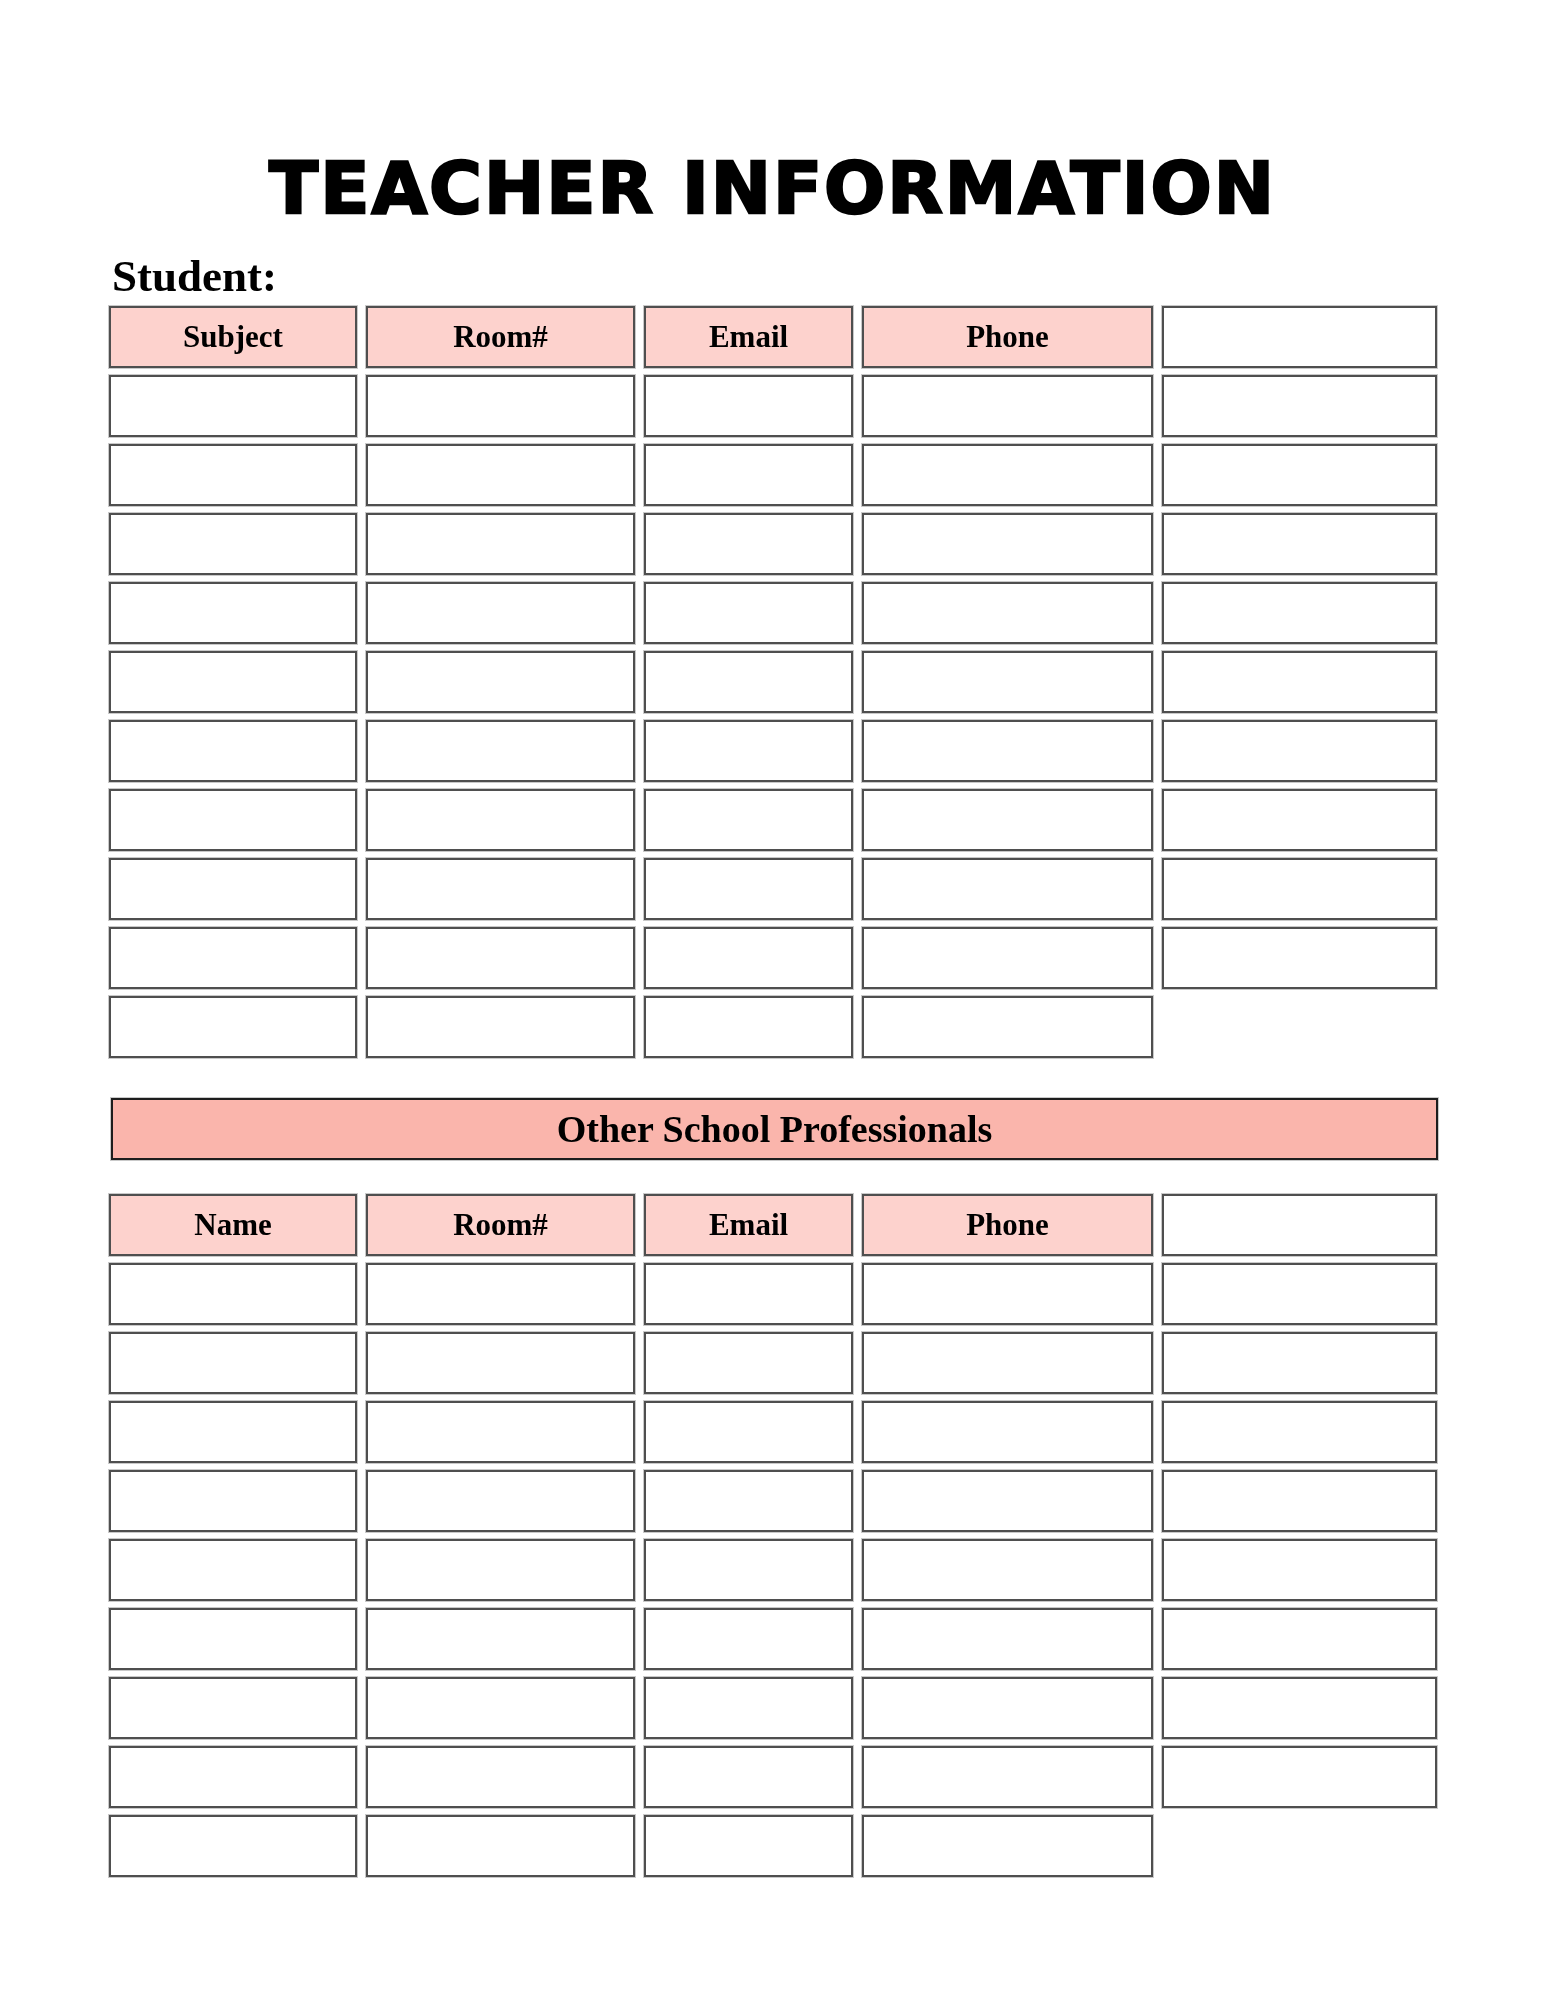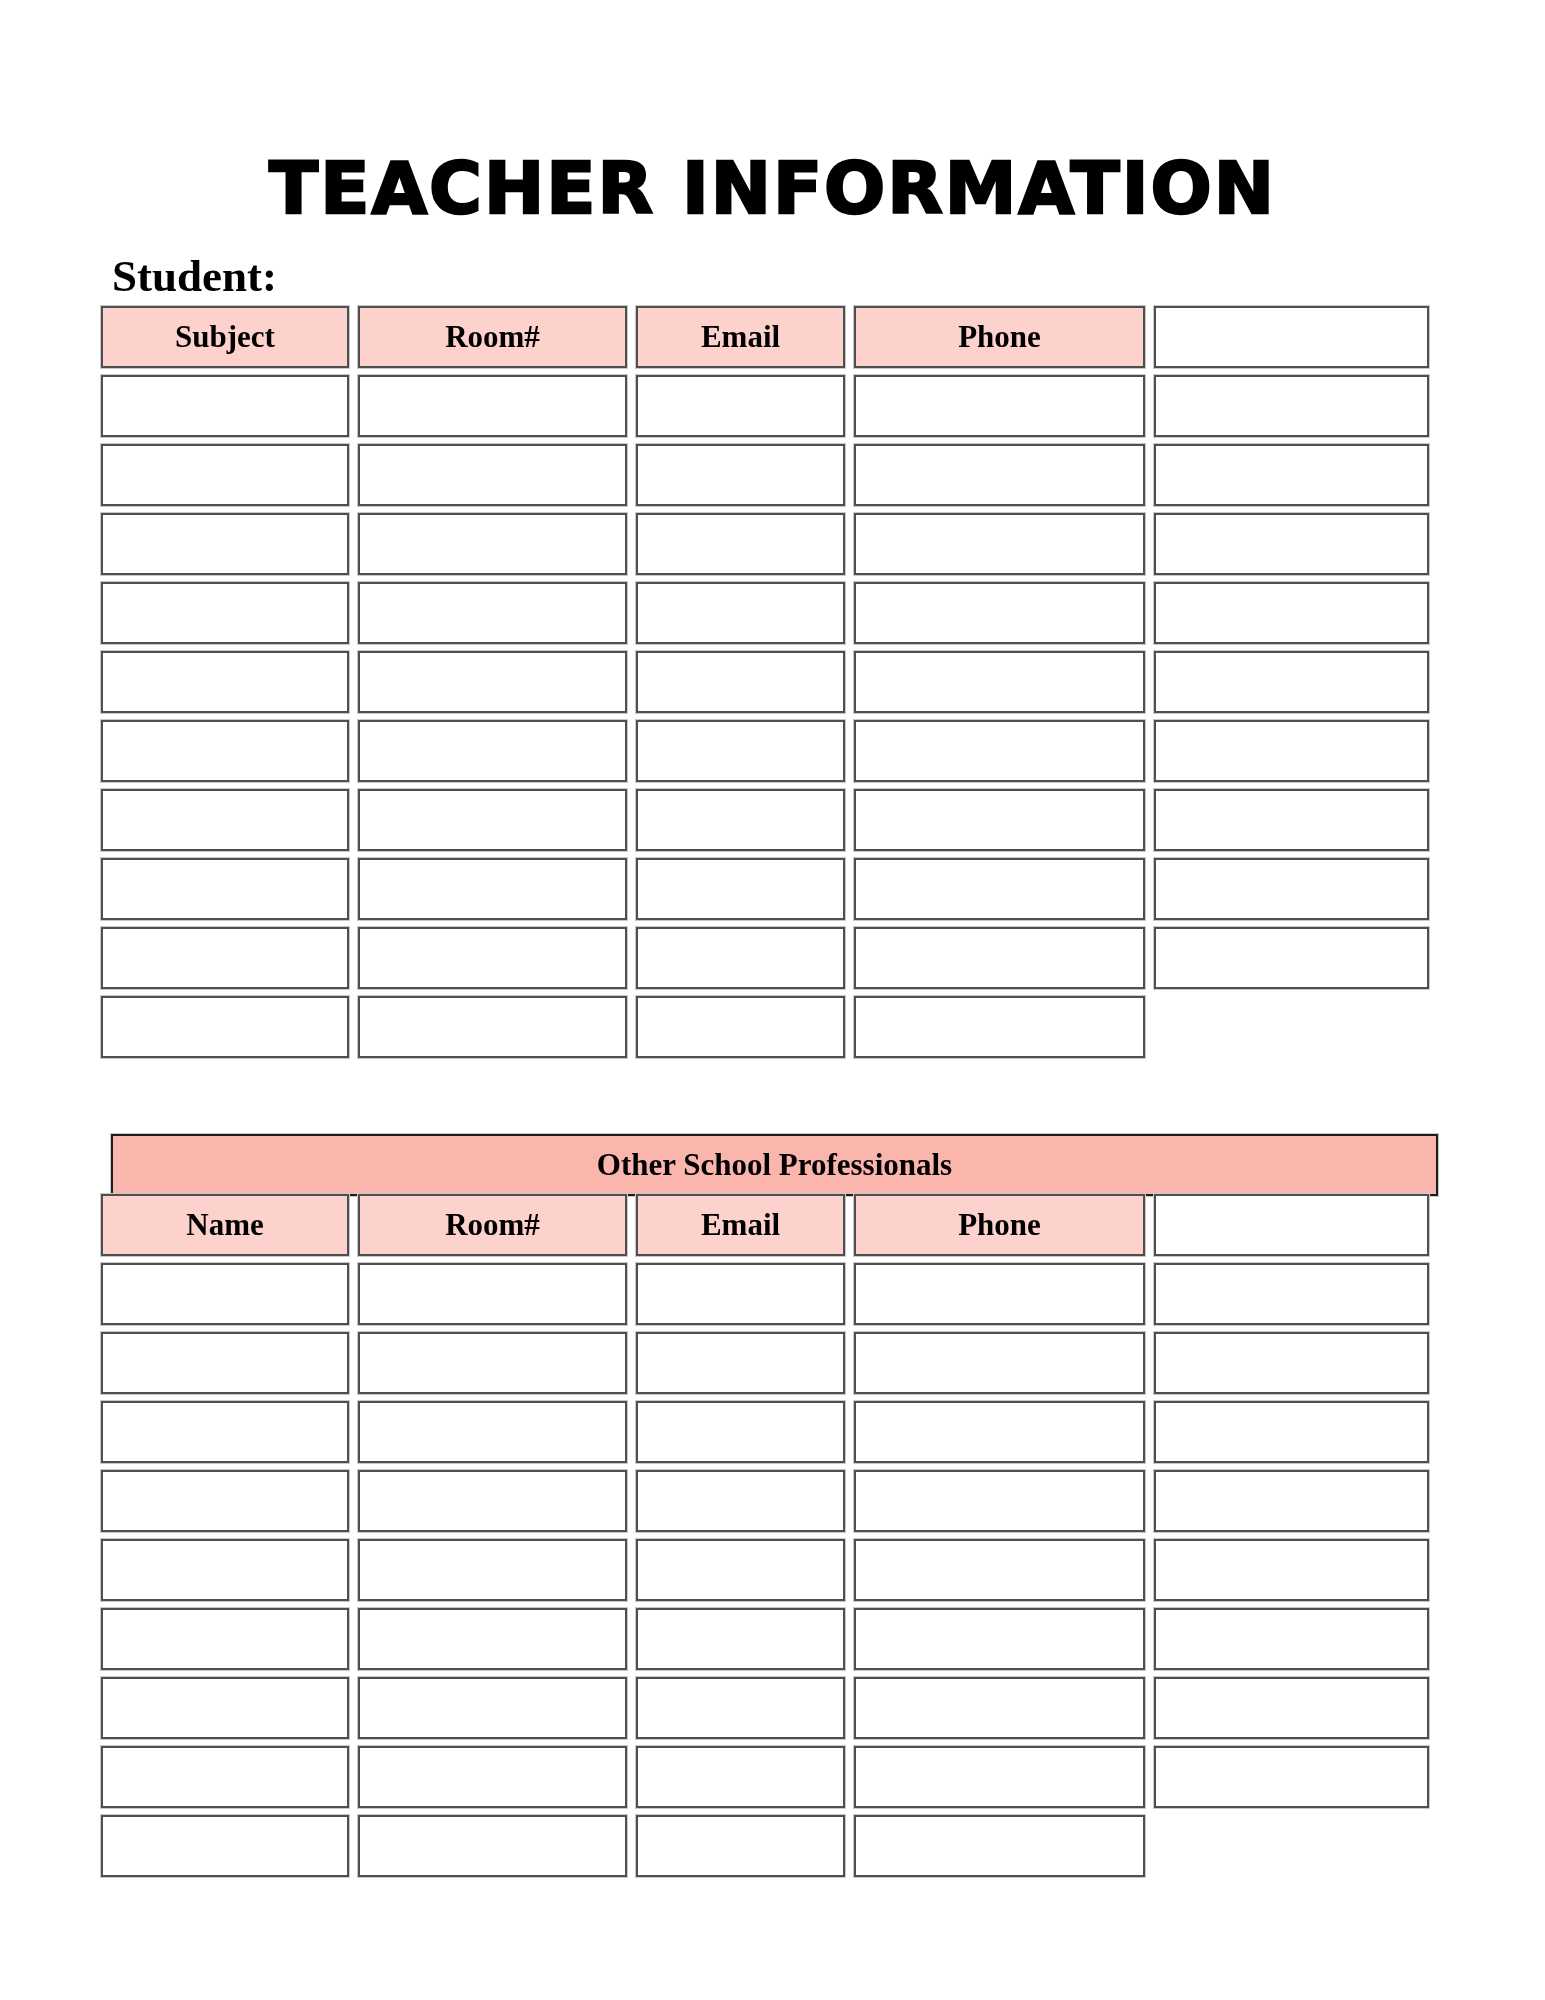--- a/index.html
+++ b/index.html
@@ -43,21 +43,21 @@
   .student-field {
     display: inline-block;
     width: 520px;
     height: 40px;
     margin-left: 14px;
   }
 
   
   .cell-table {
     position: absolute;
-    left: 101px;
+    left: 109px;
     display: grid;
     grid-template-columns: 248px 269px 209px 291px 275px;
     column-gap: 9px;
     row-gap: 7px;
     grid-auto-rows: 62px;
   }
   .teacher-table { top: 306px; }
   .professionals-table { top: 1194px; }
 
   .cell-table > div {
@@ -85,23 +85,22 @@
     top: 1098px;
     width: 1327px;
     height: 62px;
     box-sizing: border-box;
     background: var(--banner-fill, #fab5ac);
     border: 2px solid var(--banner-border, #1d1d1d);
     box-shadow: 0 0 0 1px #c9c9c9;
     display: flex;
     align-items: center;
     justify-content: center;
-    font-size: 31px;
-    font-weight: bold;
-    margin-top: 36px;
+    font-size: 38px;
+    font-weight: bold;
   }
 </style>
 </head>
 <body>
 
 <h1 class="page-title">TEACHER INFORMATION</h1>
 
 <div class="student-row">
   <span>Student:</span>
   <span class="student-field"></span>

